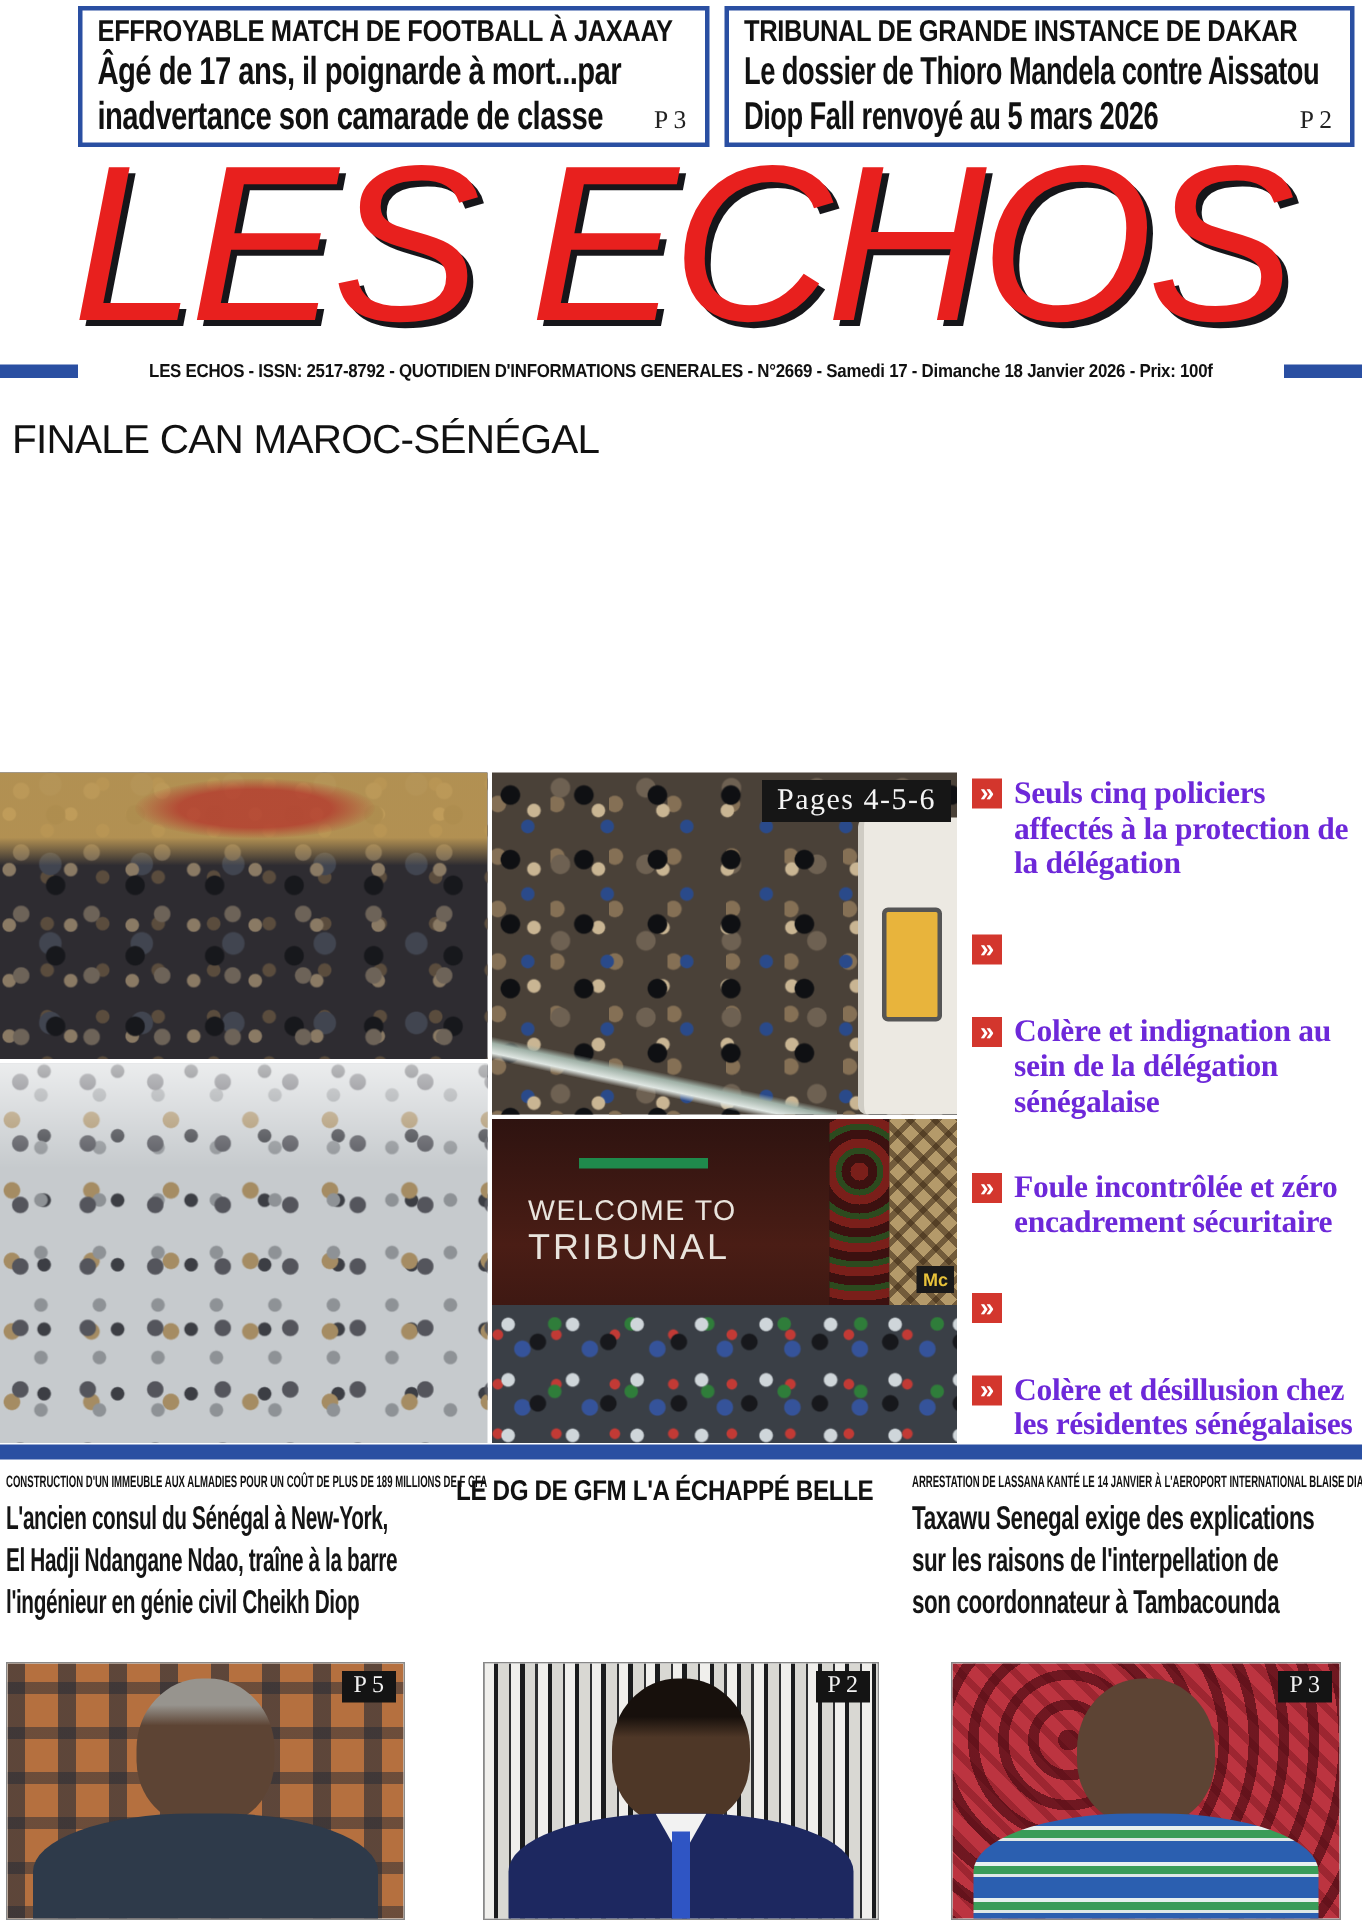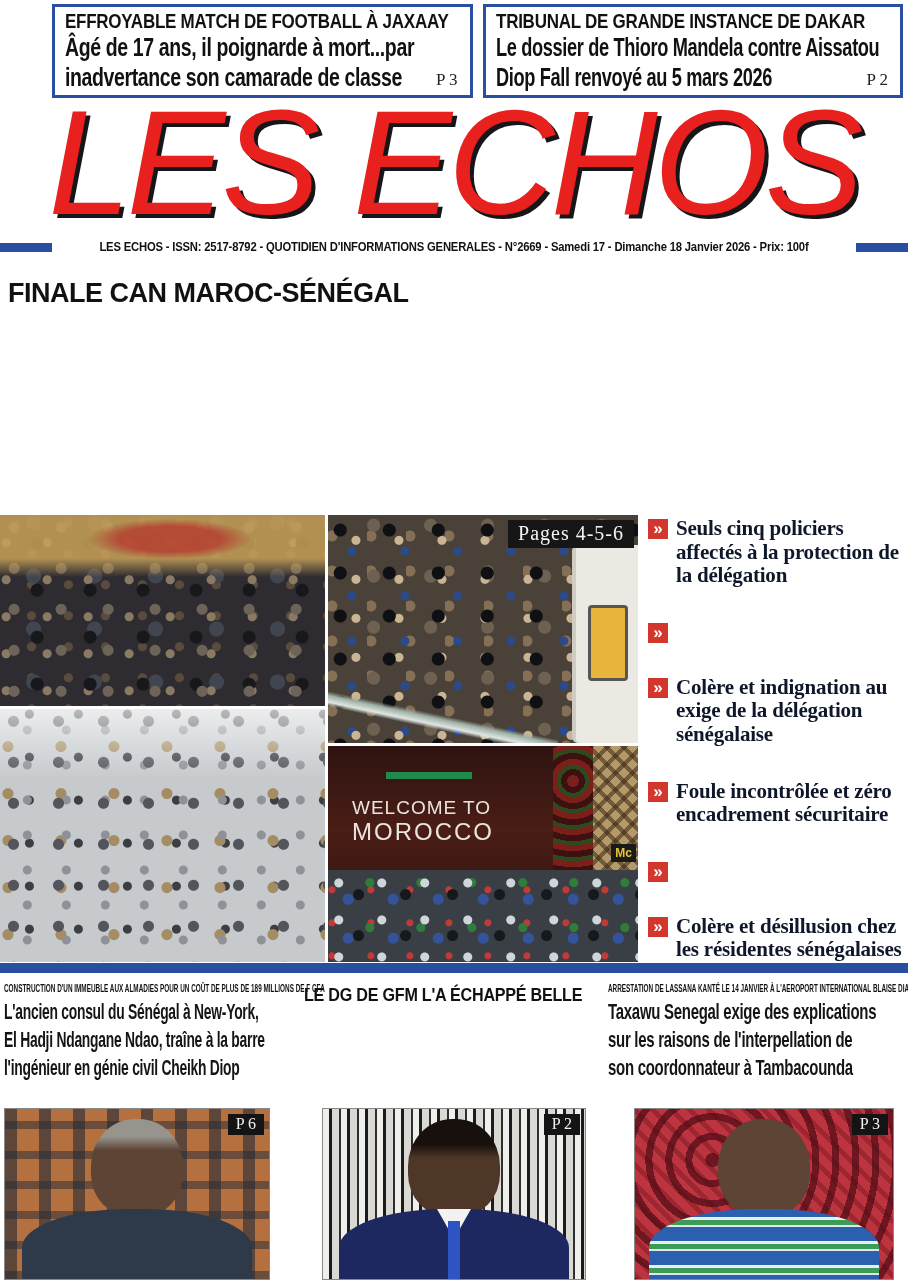--- a/index.html
+++ b/index.html
@@ -19,21 +19,21 @@
   
   .masthead{position:absolute;top:98px;left:0;width:908px;height:138px;text-align:center;}
   .masthead-title{display:inline-block;font-size:148px;line-height:0.88;font-weight:400;font-style:italic;
                   color:#e8201e;letter-spacing:-4px;transform:scaleX(1.0);transform-origin:50% 50%;
                   text-shadow:4px 4px 0 #16161a;}
   .issn-row{position:absolute;top:240px;left:0;right:0;display:flex;align-items:center;}
   .issn-bar{flex:1;height:9px;background:#2a4fa2;}
   .issn-text{white-space:nowrap;font-size:12.5px;font-weight:700;padding:0 8px;letter-spacing:-0.2px;
              transform:scaleX(0.9);transform-origin:50% 50%;}
   
-  .lead-kicker{position:absolute;top:278px;left:8px;font-size:27px;font-weight:700;letter-spacing:-0.5px;}
+  .lead-kicker{position:absolute;top:278px;left:8px;font-size:27px;font-weight:400;letter-spacing:-0.5px;}
   .lead-headline{position:absolute;top:302px;left:2px;width:906px;line-height:0.98;}
   .hl-line{display:block;font-weight:900;font-size:96px;letter-spacing:-3px;white-space:nowrap;
            transform-origin:0 50%;color:#131313;}
   .hl-line1{transform:scale(0.93,1.04);}
   .hl-line2{transform:scale(0.80,1.04);}
   .hl-red{color:#e8201c;}
   
   .main-row{position:absolute;top:515px;left:0;width:908px;height:447px;}
   .collage{position:absolute;left:0;top:0;width:638px;height:462px;background:#fff;}
   .ph{position:absolute;overflow:hidden;}
@@ -96,21 +96,21 @@
     radial-gradient(circle at 45% 75%, #35539a 0 5px, rgba(0,0,0,0) 6px),
     radial-gradient(circle at 10% 60%, #c23a35 0 3px, rgba(0,0,0,0) 4px);
     background-size:43px 37px,47px 41px,51px 45px,45px 39px,39px 33px;}
   
   .bullets{position:absolute;left:648px;top:0;width:258px;height:447px;display:flex;
     flex-direction:column;justify-content:space-between;padding-top:2px;box-sizing:border-box;}
   .bullet-item{display:flex;align-items:flex-start;gap:8px;}
   .bullet-icon{flex:0 0 auto;width:20px;height:20px;background:#d3362d;color:#fff;font-weight:900;
     font-size:17px;line-height:19px;text-align:center;margin-top:2px;}
   .bullet-text{font-family:"Liberation Serif",serif;font-weight:700;font-size:21px;line-height:1.12;
-    color:#0f172a;letter-spacing:-0.2px;}
+    color:#6d28d9;letter-spacing:-0.2px;}
   
   .divider{position:absolute;top:963px;left:0;width:908px;height:10px;background:#2a4fa2;}
   
   .bottom{position:absolute;top:982px;left:4px;width:900px;height:298px;display:grid;
     grid-template-columns:296px 300px 292px;column-gap:4px;}
   .story{position:relative;display:flex;flex-direction:column;}
   .story-kicker{font-size:11px;font-weight:700;white-space:nowrap;display:block;
     transform:scaleX(0.58);transform-origin:0 50%;letter-spacing:0;}
   .story-kicker.big{font-size:19px;transform:scaleX(0.85);letter-spacing:-0.3px;margin-top:2px;}
   .story-headline{margin-top:4px;}
@@ -193,41 +193,41 @@
           <div class="bus-window"></div>
         </div>
         <div class="escalator"></div>
         <div class="pages-label">Pages 4-5-6</div>
       </div>
       <div class="ph ph-br">
         <div class="screen">
           <div class="screen-strip"></div>
           <div class="welcome">
             <span class="w1">WELCOME TO</span>
-            <span class="w2">MOROCCO</span>
+            <span class="w2">TRIBUNAL</span>
           </div>
         </div>
         <div class="ornament"></div>
         <div class="facade"></div>
         <div class="mc-sign">Mc</div>
         <div class="crowd-strip"></div>
       </div>
     </div>
 
     <div class="bullets">
       <div class="bullet-item">
         <span class="bullet-icon">»</span>
         <span class="bullet-text">Seuls cinq policiers affectés à la protection de la délégation</span>
       </div>
       <div class="bullet-item">
         <span class="bullet-icon">»</span>
       </div>
       <div class="bullet-item">
         <span class="bullet-icon">»</span>
-        <span class="bullet-text">Colère et indignation au exige de la délégation sénégalaise</span>
+        <span class="bullet-text">Colère et indignation au sein de la délégation sénégalaise</span>
       </div>
       <div class="bullet-item">
         <span class="bullet-icon">»</span>
         <span class="bullet-text">Foule incontrôlée et zéro encadrement sécuritaire</span>
       </div>
       <div class="bullet-item">
         <span class="bullet-icon">»</span>
       </div>
       <div class="bullet-item">
         <span class="bullet-icon">»</span>
@@ -244,21 +244,21 @@
       <span class="story-kicker">CONSTRUCTION D'UN IMMEUBLE AUX ALMADIES POUR UN COÛT DE PLUS DE 189 MILLIONS DE F CFA</span>
       <div class="story-headline">
         <span class="s-line">L'ancien consul du Sénégal à New-York,</span>
         <span class="s-line">El Hadji Ndangane Ndao, traîne à la barre</span>
         <span class="s-line">l'ingénieur en génie civil Cheikh Diop</span>
       </div>
       <div class="story-photo">
         <div class="bg1"></div>
         <div class="p-head grey-hair"></div>
         <div class="p-body body1"></div>
-        <span class="badge">P 6</span>
+        <span class="badge">P 5</span>
       </div>
     </div>
 
     <div class="story s2">
       <span class="story-kicker big">LE DG DE GFM L'A ÉCHAPPÉ BELLE</span>
       <div class="story-photo">
         <div class="bg2"></div>
         <div class="p-head dark"></div>
         <div class="p-body body2">
           <div class="shirt-notch"></div>

